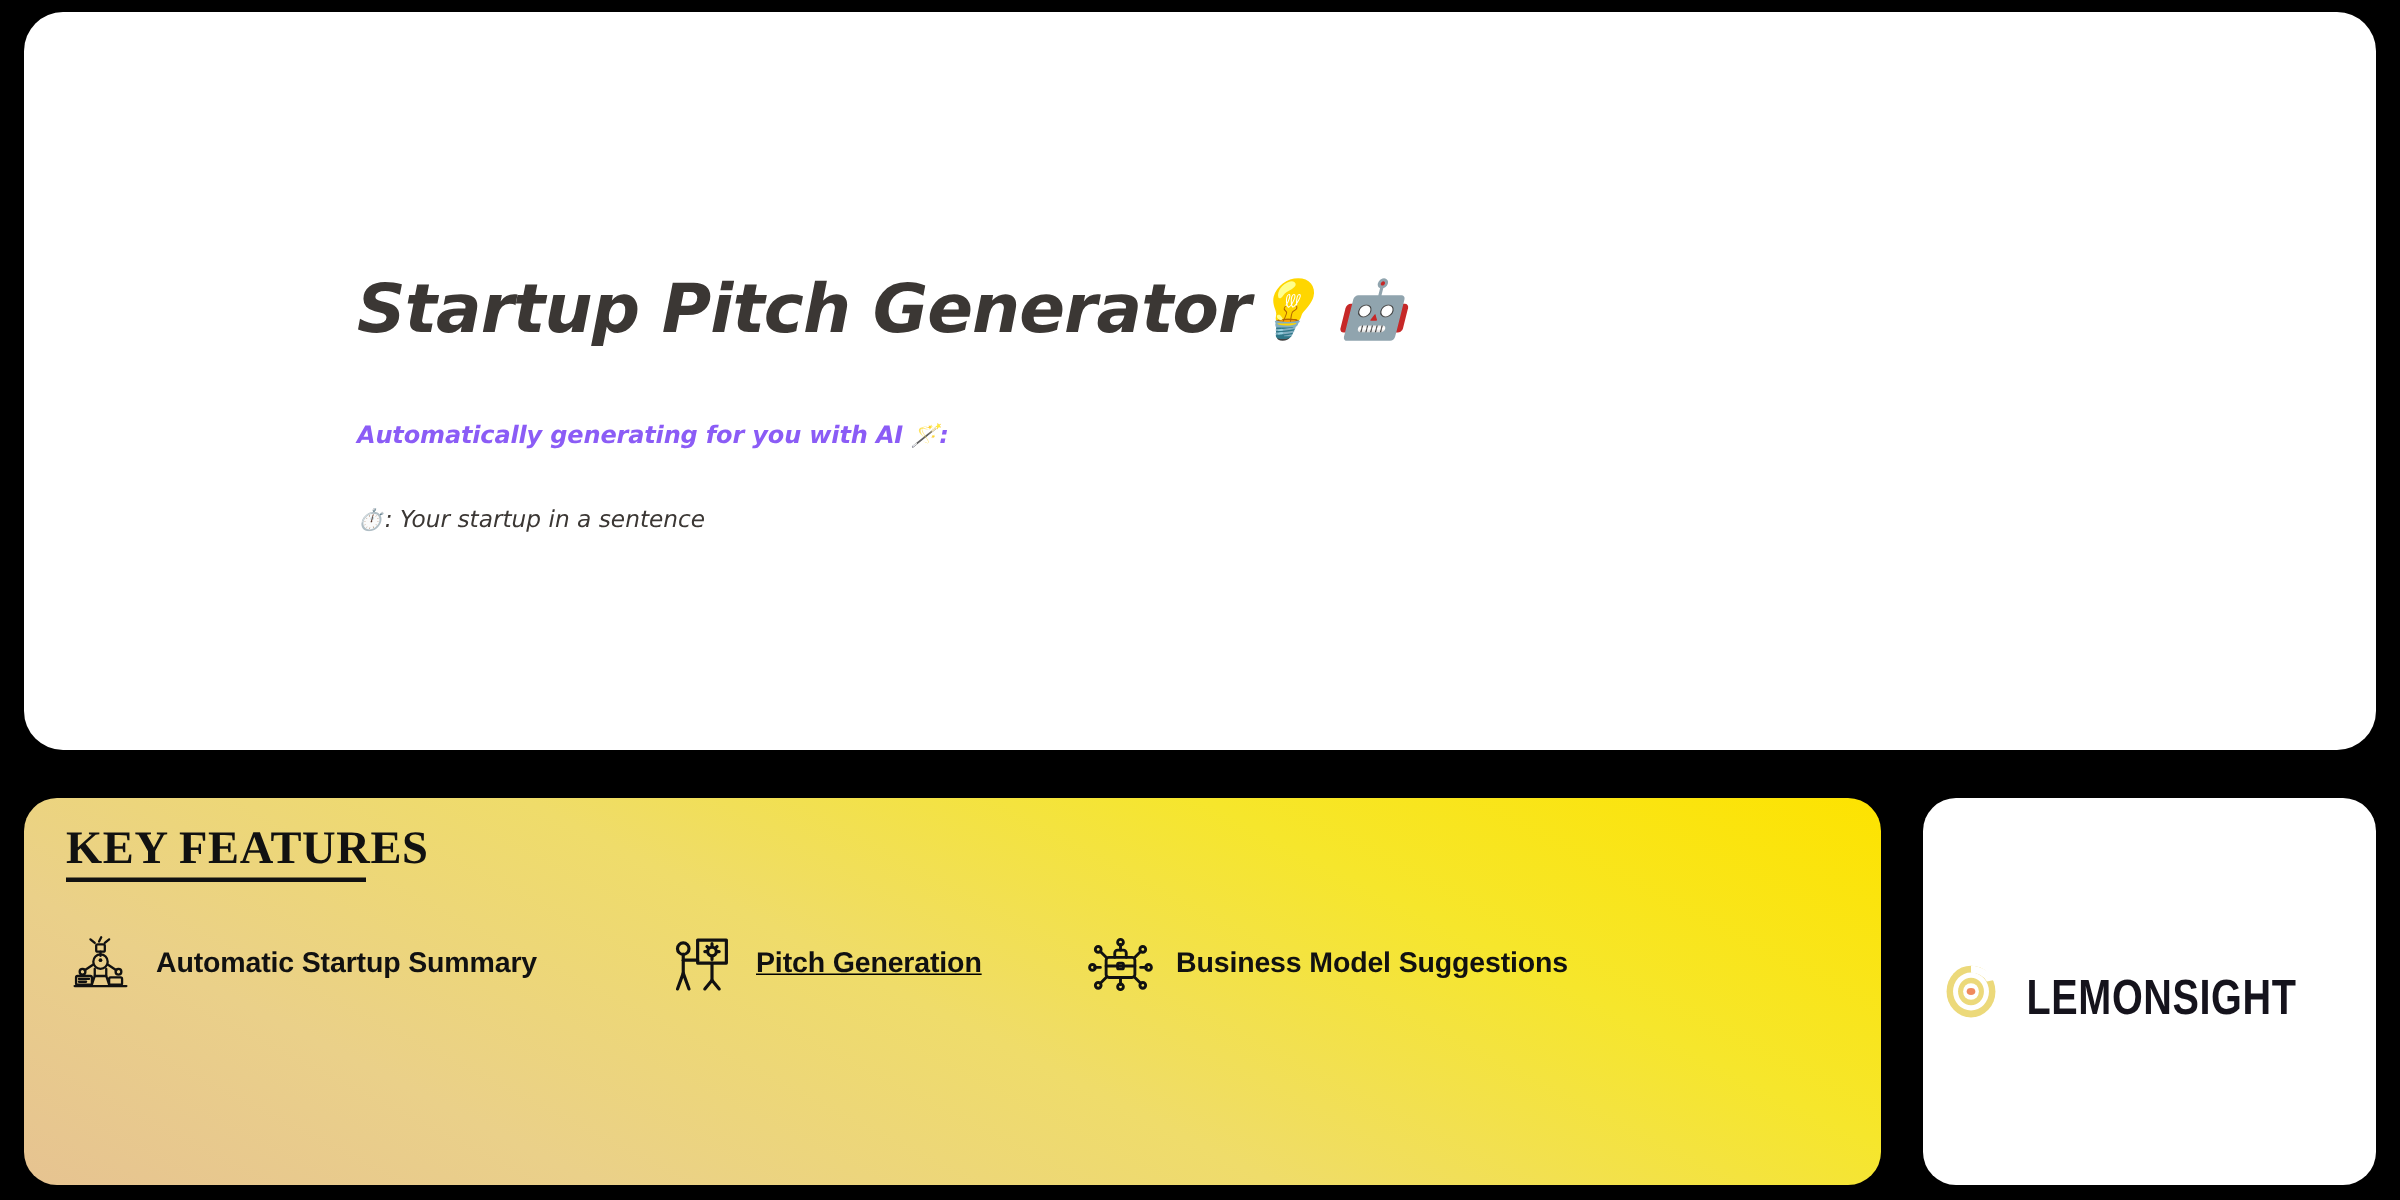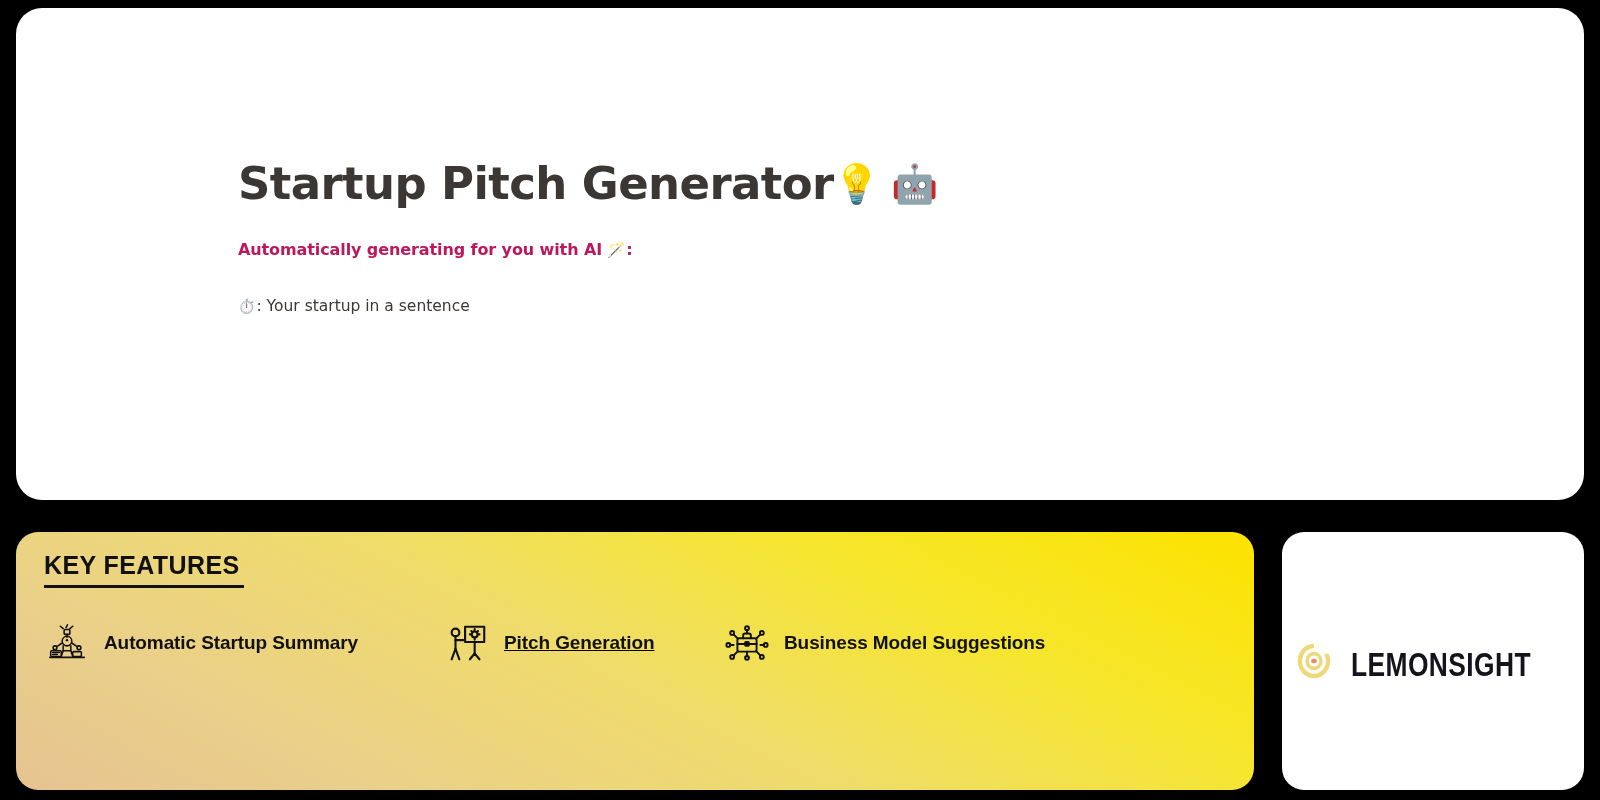--- a/index.html
+++ b/index.html
@@ -26,47 +26,48 @@
     top: 8px;
     width: 1568px;
     height: 492px;
     background: #ffffff;
     border-radius: 26px;
   }
 
   .hero-inner {
     position: absolute;
     left: 222px;
-    top: 150px;
+    top: 172px;
     width: 900px;
+    font-style: italic;
   }
 
   .hero-title {
     font-family: "DejaVu Sans", sans-serif;
     font-size: 45px;
     font-weight: 700;
     letter-spacing: -0.6px;
     color: #3b3734;
     line-height: 1.15;
     white-space: nowrap;
   }
   .hero-title .emoji {
     font-family: "DejaVu Sans", sans-serif;
     font-size: 38px;
     vertical-align: 2px;
     letter-spacing: 0;
   }
   .hero-title .emoji.second { margin-left: 10px; }
 
   .hero-sub {
-    margin-top: 30px;
+    margin-top: 48px;
     font-family: "DejaVu Sans", sans-serif;
     font-size: 16px;
     font-weight: 700;
-    color: #be185d;
+    color: #8b5cf6;
     letter-spacing: -0.1px;
     white-space: nowrap;
   }
   .hero-sub .emoji { font-size: 15px; }
 
   .hero-list {
     margin-top: 36px;
     list-style: none;
   }
   .hero-list li {
@@ -95,22 +96,22 @@
                 #fde300 100%);
     overflow: hidden;
   }
 
   .features-title-wrap {
     position: absolute;
     left: 28px;
     top: 18px;
   }
   .features-title {
-    font-family: Liberation Sans, sans-serif;
-    font-size: 25px;
+    font-family: Liberation Serif, serif;
+    font-size: 31px;
     font-weight: 700;
     color: #111111;
     letter-spacing: 0.4px;
     line-height: 30px;
   }
   .features-underline {
     margin-top: 5px;
     width: 200px;
     height: 3px;
     background: #111111;

